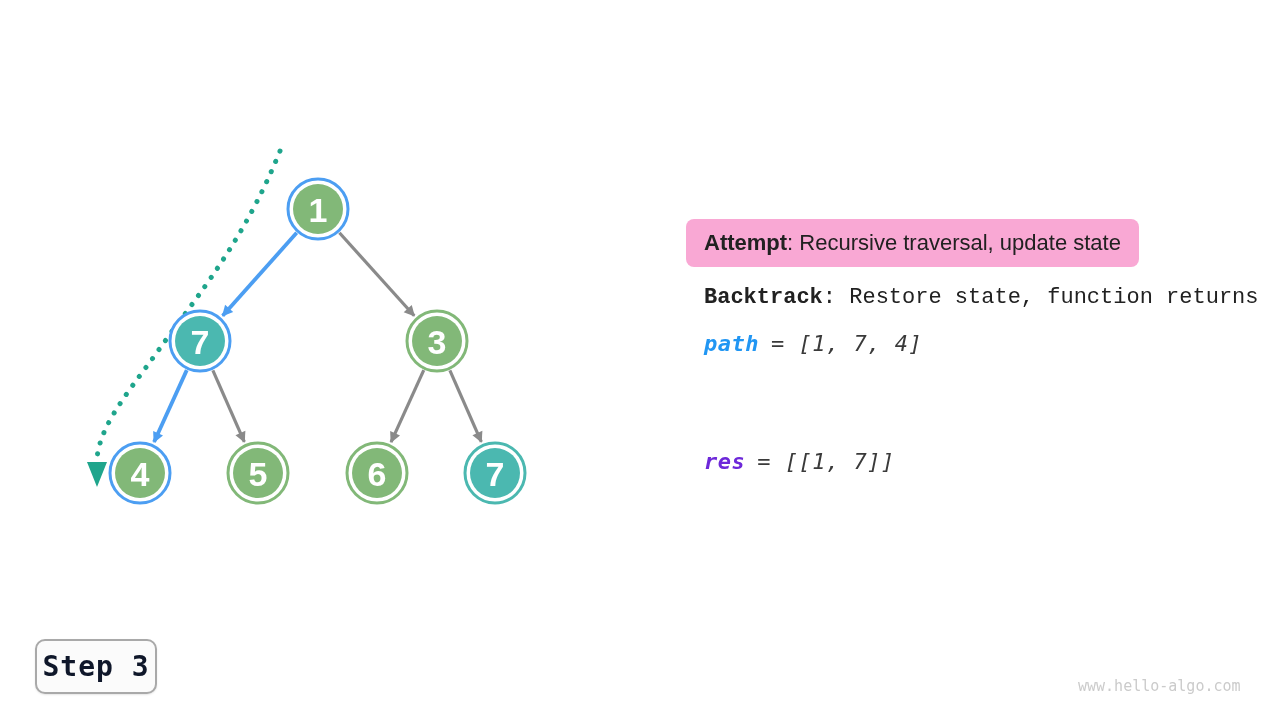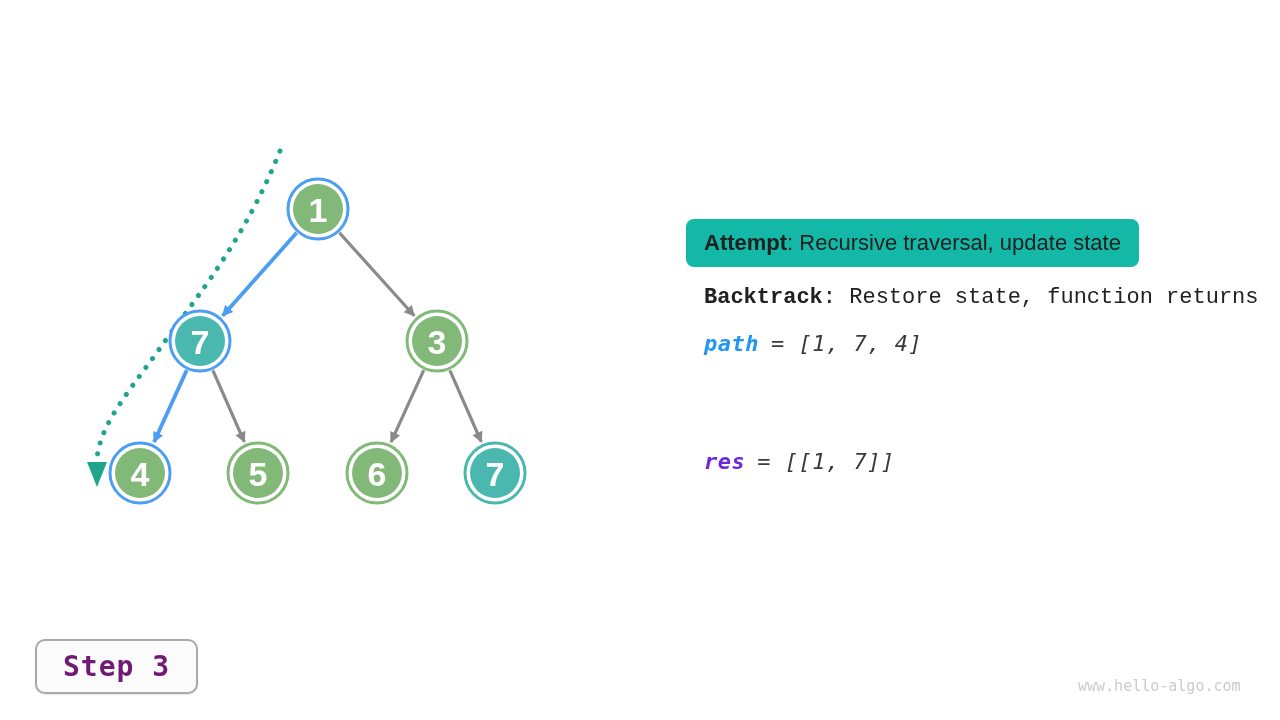--- a/index.html
+++ b/index.html
@@ -9,44 +9,44 @@
     font-family:"Liberation Sans", sans-serif;
   }
   #tree-svg { position:absolute; left:0; top:0; }
   #tree-svg text {
     font-family:"Liberation Sans", sans-serif;
     font-weight:bold;
     font-size:34px;
   }
   .attempt-box {
     position:absolute; left:686px; top:219px; height:48px;
-    background:#14b8a6; border-radius:8px;
+    background:#f9a8d4; border-radius:8px;
     display:flex; align-items:center; padding:0 18px;
     font-size:22px; color:#212121; white-space:nowrap;
   }
   .text-line {
     position:absolute; left:704px;
     font-size:22px; color:#212121; white-space:nowrap;
   }
   .bold-label { font-weight:bold; }
   .code-line {
     position:absolute; left:704px;
     font-family:"DejaVu Sans Mono", monospace;
     font-size:22px; letter-spacing:0.5px; color:#3a3a3a; white-space:nowrap;font-style:italic;
   }
   .var-name { font-weight:bold; }
   .var-value { margin-left:12px; }
   .step-badge {
-    position:absolute; left:35px; top:639px; width:163px; height:55px;
+    position:absolute; left:35px; top:639px; width:122px; height:55px;
     box-sizing:border-box; background:#fbfbfb;
     border:2px solid #a9a9a9; border-radius:10px;
     box-shadow:0 1px 2px rgba(0,0,0,0.10);
     display:flex; align-items:center; justify-content:center;
     font-family:"DejaVu Sans Mono", monospace;
-    font-size:28px; font-weight:bold; letter-spacing:1px; color:#701a75;
+    font-size:28px; font-weight:bold; letter-spacing:1px; color:#0f172a;
   }
   .watermark {
     position:absolute; left:1078px; top:677px;
     font-family:"DejaVu Sans Mono", monospace;
     font-size:15px; color:#cbcbcb; white-space:nowrap;text-align:center;
   }
 </style>
 </head>
 <body>
 

